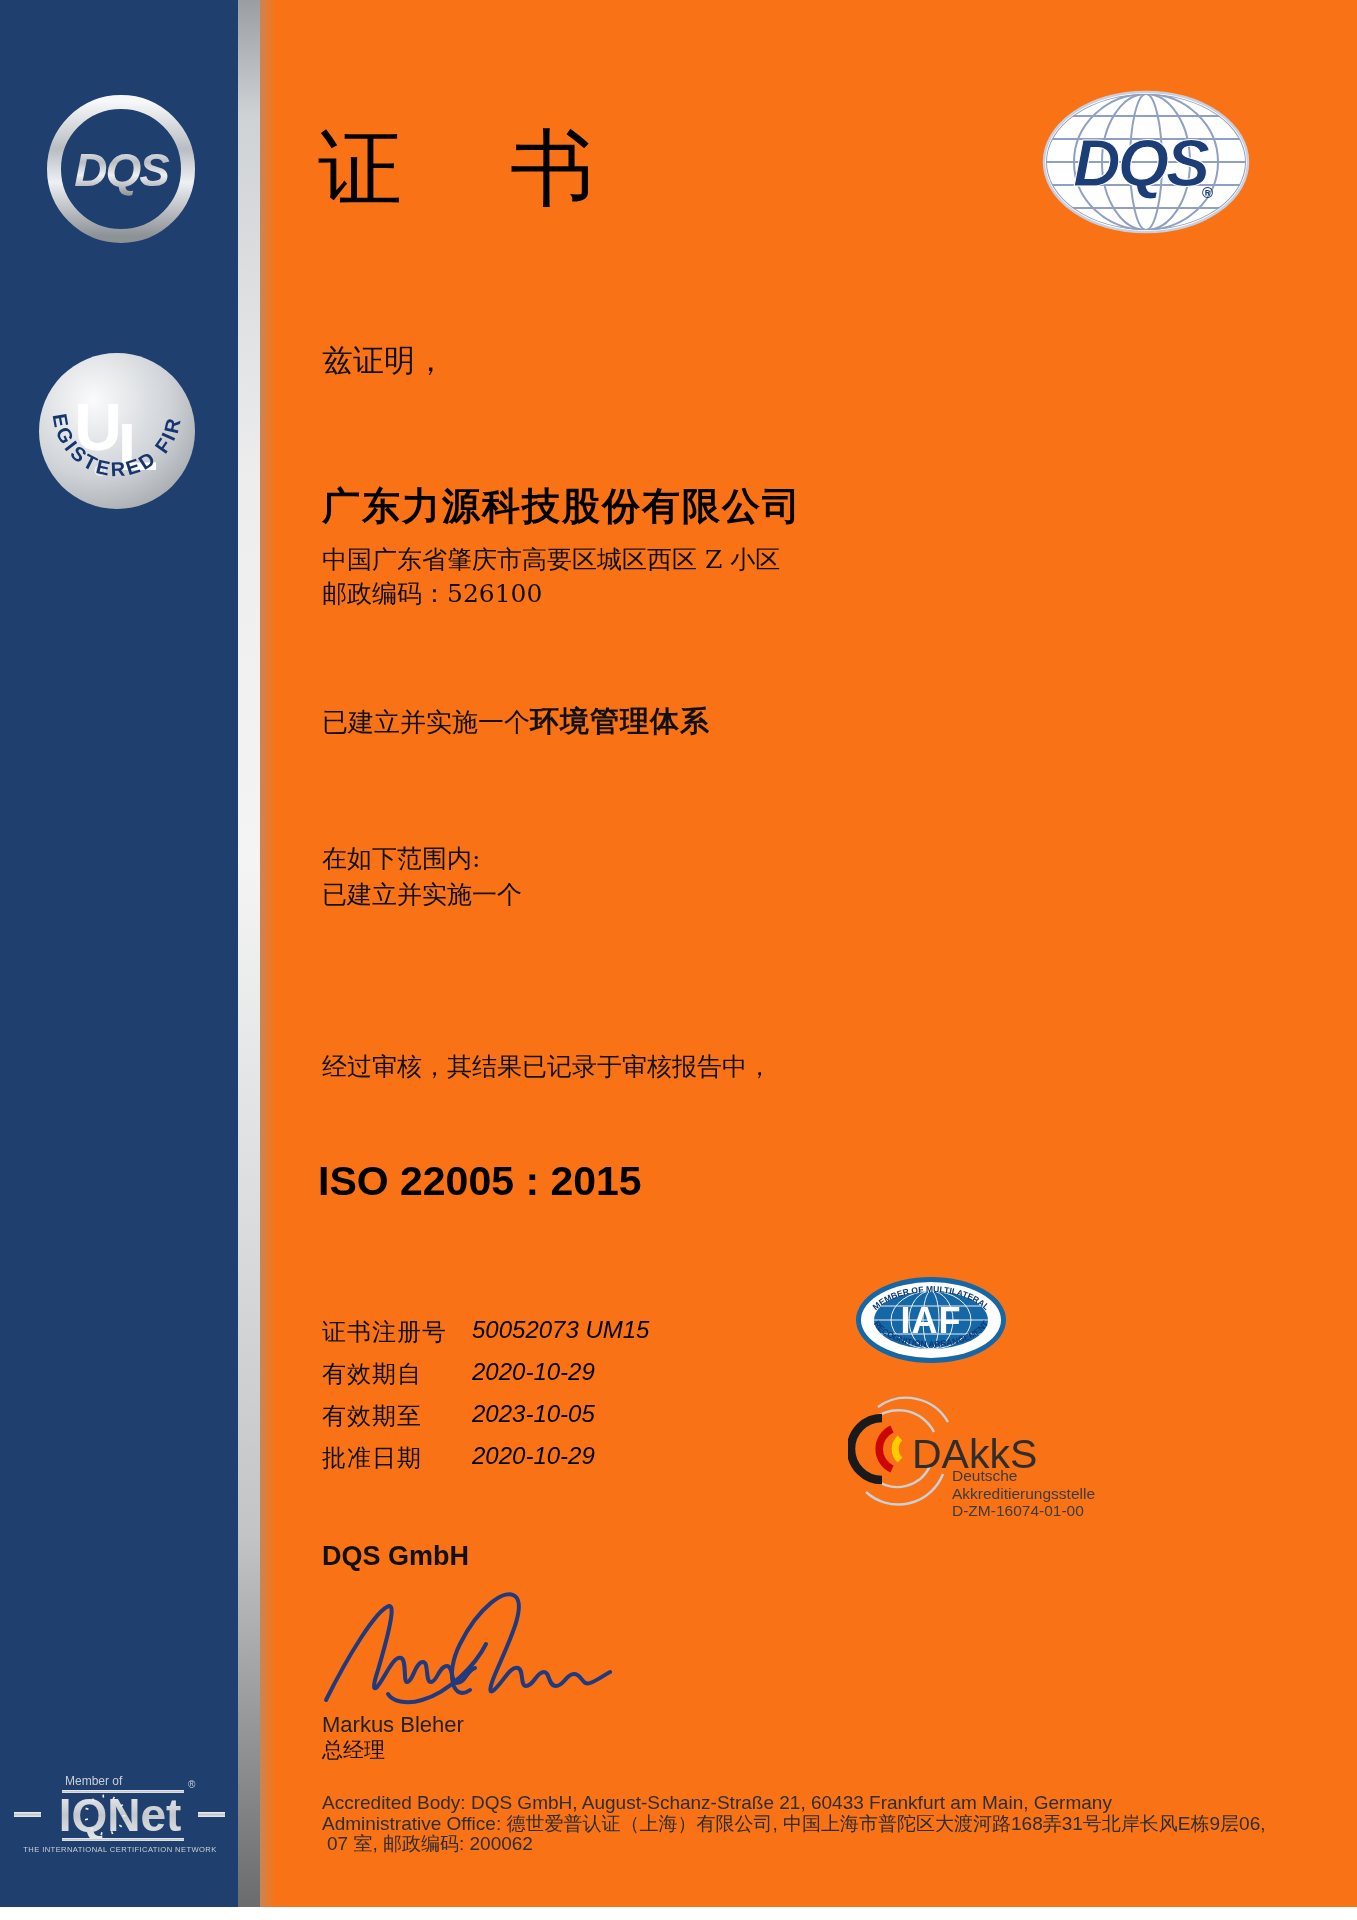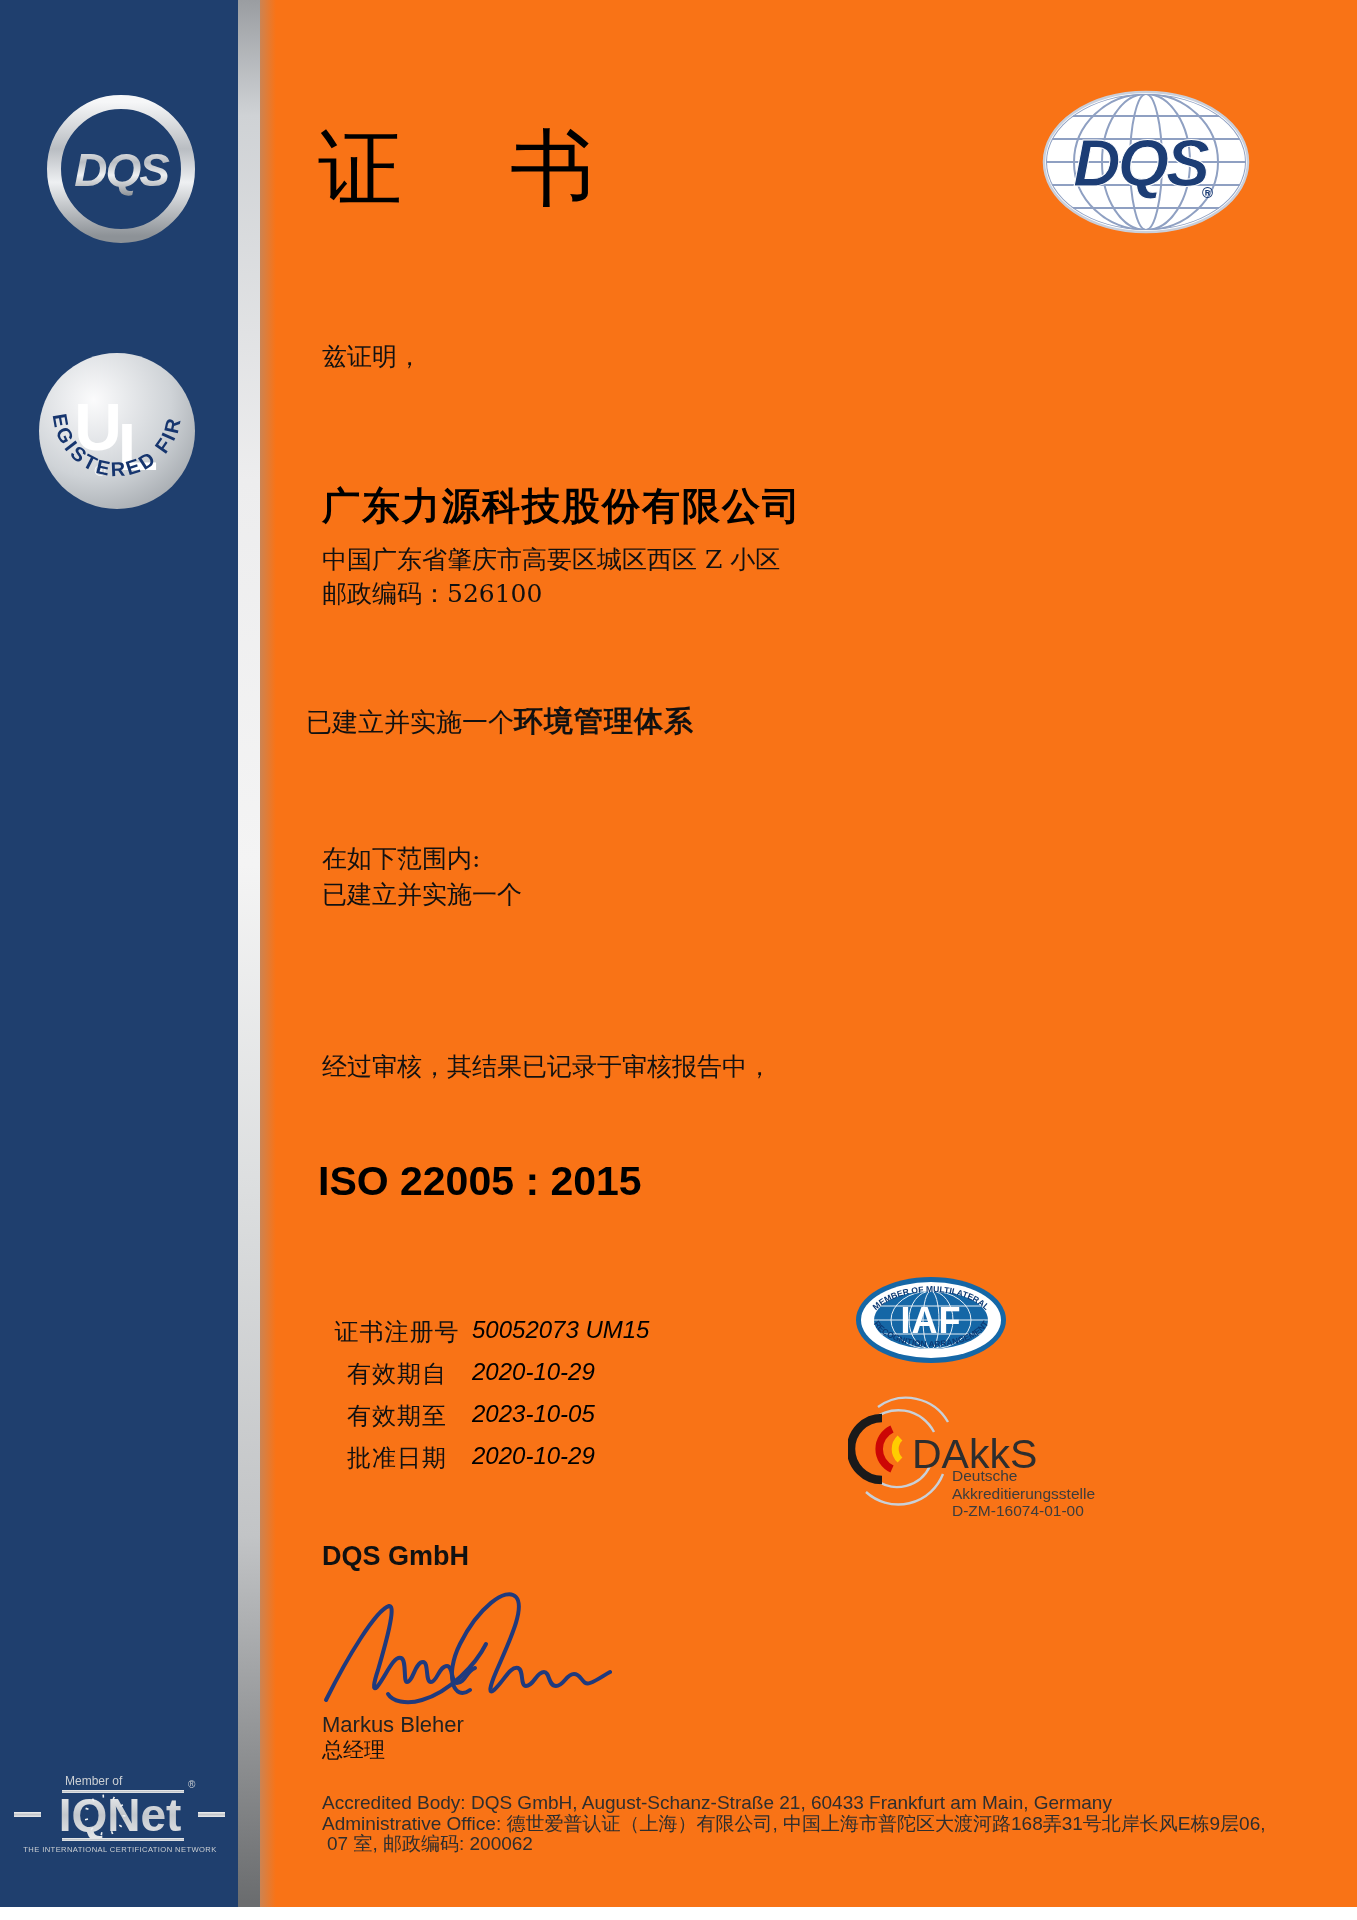--- a/index.html
+++ b/index.html
@@ -8,31 +8,31 @@
   
   .sidebar{position:absolute;left:0;top:0;width:238px;height:1920px;background:#1f3f6e;}
   .metal-strip{position:absolute;left:238px;top:0;width:22px;height:1920px;
         background:linear-gradient(180deg,#9a9da1 0%,#cfd2d5 6%,#ededee 25%,#f4f4f4 45%,#dcdedf 62%,#c2c4c6 80%,#6b6d6f 99%);}
   .metal-fade{position:absolute;left:260px;top:0;width:16px;height:1920px;
         background:linear-gradient(90deg,rgba(150,152,155,.45),rgba(255,255,255,0));}
   .abs{position:absolute;}
   
   .title-row{position:absolute;left:318px;top:122px;display:flex;gap:108px;
         font-size:84px;line-height:1.1;color:#000;}
-  .intro{position:absolute;left:322px;top:340px;font-size:25px;}
+  .intro{position:absolute;left:322px;top:340px;font-size:31px;}
   .company-name{position:absolute;left:322px;top:481px;font-size:38px;font-weight:bold;
         font-family:"Liberation Sans","DejaVu Sans",sans-serif;letter-spacing:2px;color:#000;}
   .addr{position:absolute;left:322px;top:543px;font-size:25px;line-height:34px;}
-  .ems{position:absolute;left:306px;top:702px;font-size:26px;}
+  .ems{position:absolute;left:322px;top:702px;font-size:26px;}
   .ems b{font-size:29px;font-family:"Liberation Sans","DejaVu Sans",sans-serif;letter-spacing:1px;}
   .scope{position:absolute;left:322px;top:841px;font-size:25px;line-height:36px;}
   .audit{position:absolute;left:322px;top:1050px;font-size:25px;line-height:33px;}
   .iso{position:absolute;left:318px;top:1158px;font-size:41px;font-weight:bold;
         font-family:"Liberation Sans","DejaVu Sans",sans-serif;color:#000;}
-  .details{position:absolute;left:322px;top:1316px;text-align:center;}
+  .details{position:absolute;left:322px;top:1316px;}
   .drow{display:flex;height:42px;align-items:flex-start;}
   .dlabel{width:150px;font-size:24px;letter-spacing:1px;}
   .dvalue{font-size:24px;font-family:"Liberation Sans","DejaVu Sans",sans-serif;color:#000;font-style:italic;}
   .issuer{position:absolute;left:322px;top:1541px;font-size:27px;font-weight:bold;
         font-family:"Liberation Sans","DejaVu Sans",sans-serif;color:#111;}
   .sig-name{position:absolute;left:322px;top:1712px;font-size:22px;
         font-family:"Liberation Sans","DejaVu Sans",sans-serif;color:#222;}
   .sig-role{position:absolute;left:322px;top:1736px;font-size:21px;}
   .footer{position:absolute;left:322px;top:1793px;width:1030px;font-size:19px;line-height:20.5px;
         font-family:"Liberation Sans","DejaVu Sans",sans-serif;color:#2e2e2e;}

